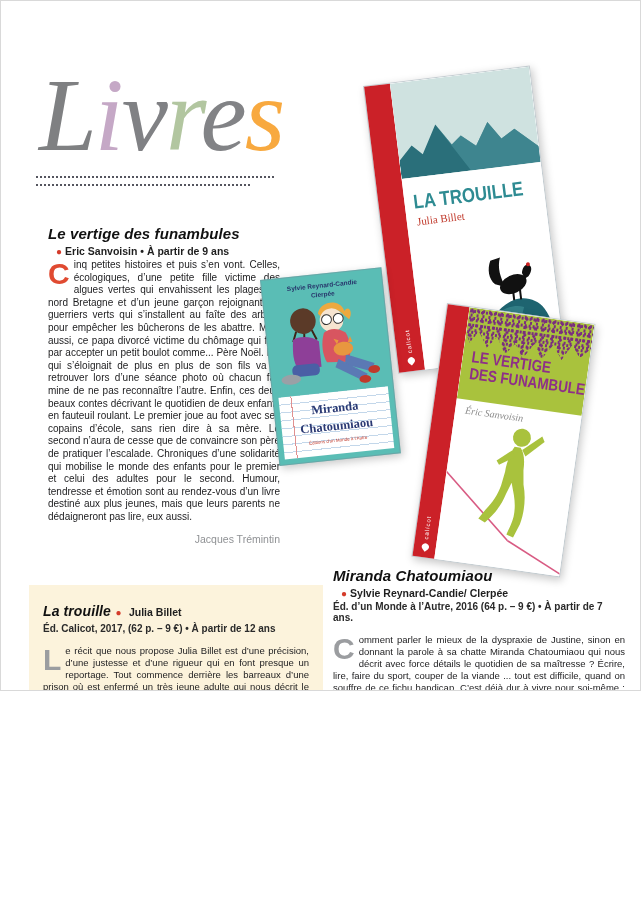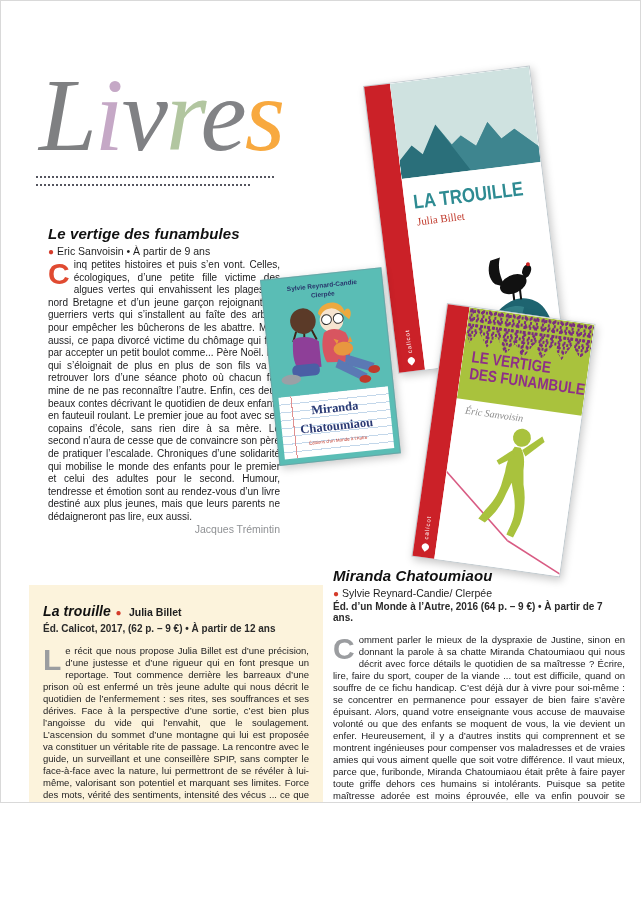--- a/index.html
+++ b/index.html
@@ -1,35 +1,35 @@
 <!DOCTYPE html>
 <html><head>
 <meta charset="utf-8">
 <style>
   html,body{margin:0;padding:0;background:#ffffff;}
-  .page{position:relative;width:641px;height:803px;background:#fff;border:1px solid #d9d9d9;
+  .page{position:relative;width:641px;height:691px;background:#fff;border:1px solid #d9d9d9;
         box-sizing:border-box;overflow:hidden;font-family:"Liberation Sans",sans-serif;}
 
   
   .section-title{position:absolute;left:38px;top:62px;font-family:"Liberation Serif",serif;
                  font-style:italic;font-size:104px;line-height:1;letter-spacing:-2px;z-index:1;}
   .dotted-rule{position:absolute;border-top:2px dotted #54555e;z-index:1;}
   .rule1{left:35px;top:175px;width:238px;}
   .rule2{left:35px;top:183px;width:214px;}
 
   
   .r-title{font-style:italic;font-weight:bold;font-size:15px;color:#111;margin:0 0 3px 0;letter-spacing:.1px;}
-  .byline{font-size:10.5px;font-weight:normal;color:#1e1e1e;margin:0 0 2px 0;}
+  .byline{font-size:10.5px;font-weight:bold;color:#1e1e1e;margin:0 0 2px 8px;}
   .bullet{color:#d43b2a;font-size:10px;margin-right:3px;}
   .edition{font-size:10px;font-weight:bold;color:#2a2a2a;margin:0 0 11px 0;}
   .rbody{font-size:10px;line-height:12.6px;text-align:justify;color:#1c1c1e;}
   .dropcap{float:left;font-weight:bold;font-size:30px;line-height:23px;padding:3px 4px 0 0;}
   .dc-red{color:#e04a31;}
   .dc-gray{color:#9b9da0;}
-  .sig{text-align:right;color:#8f9194;font-size:10.5px;margin-top:0;}
+  .sig{text-align:right;color:#8f9194;font-size:10.5px;margin-top:10px;}
   .sig-inline{color:#8f9194;}
 
   .col-left{position:absolute;left:47px;top:224px;width:232px;z-index:1;}
 
   .highlight-box{position:absolute;left:28px;top:584px;width:294px;background:#fcf3dc;
                  padding:17px 14px 12px 14px;box-sizing:border-box;z-index:1;
                  clip-path:polygon(0 0,100% 0,100% 95%,0 100%);}
   .highlight-box .r-title{display:inline;font-size:14px;}
   .highlight-box .byline-inline{font-size:10.5px;font-weight:bold;color:#1e1e1e;}
   .box-head{margin-bottom:3px;}

